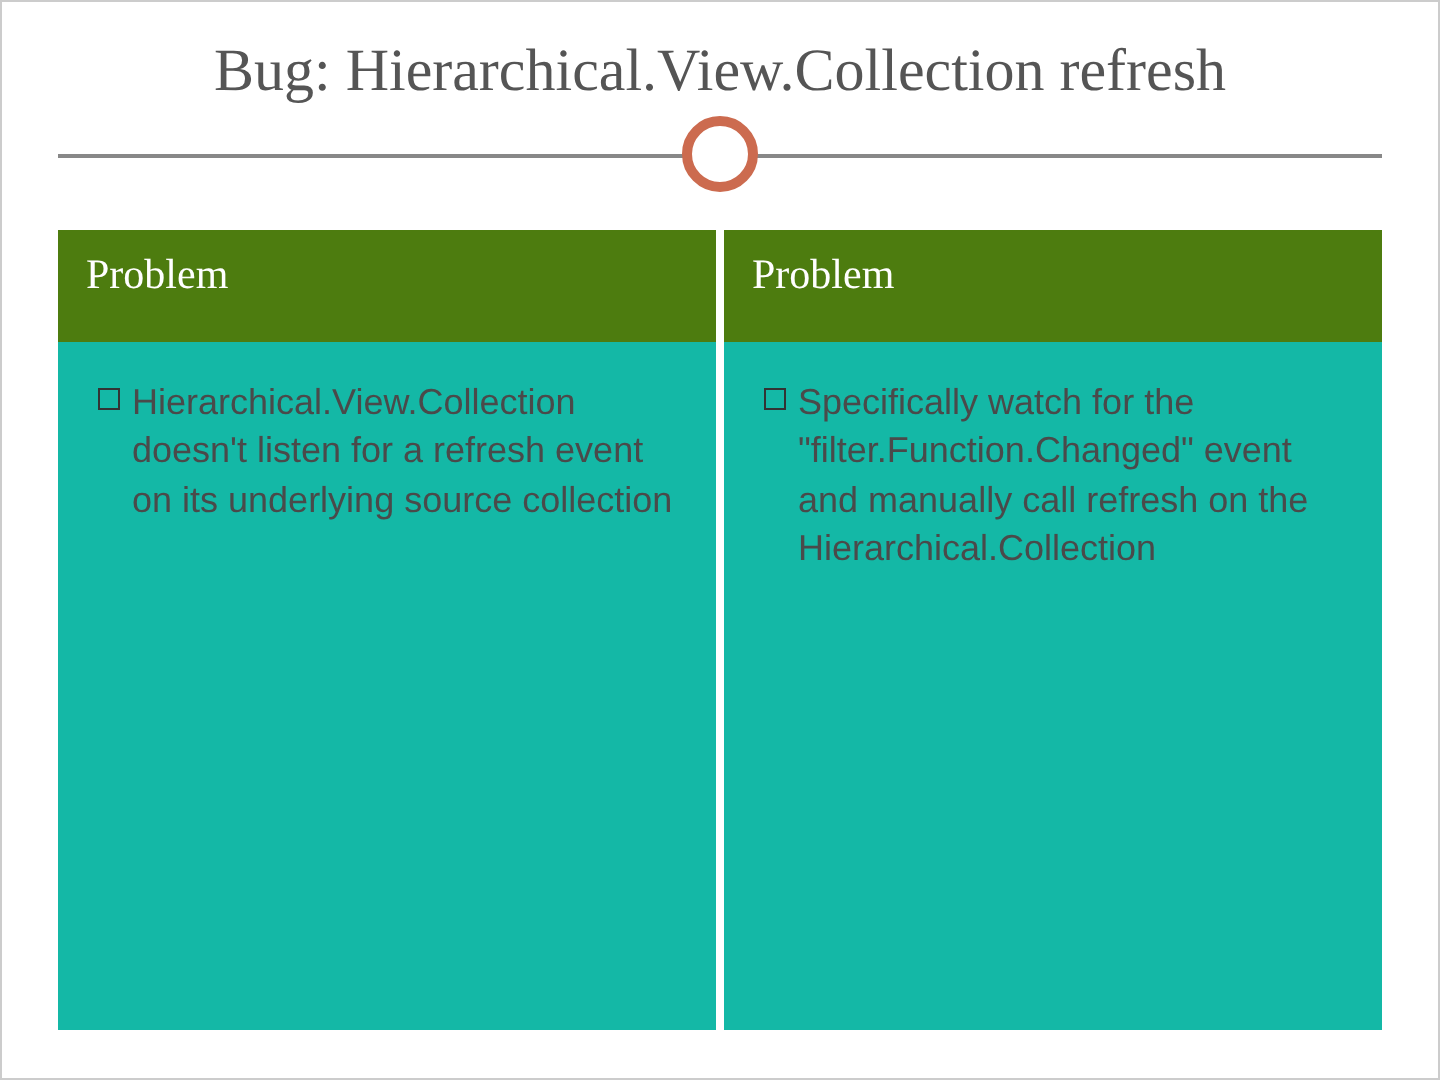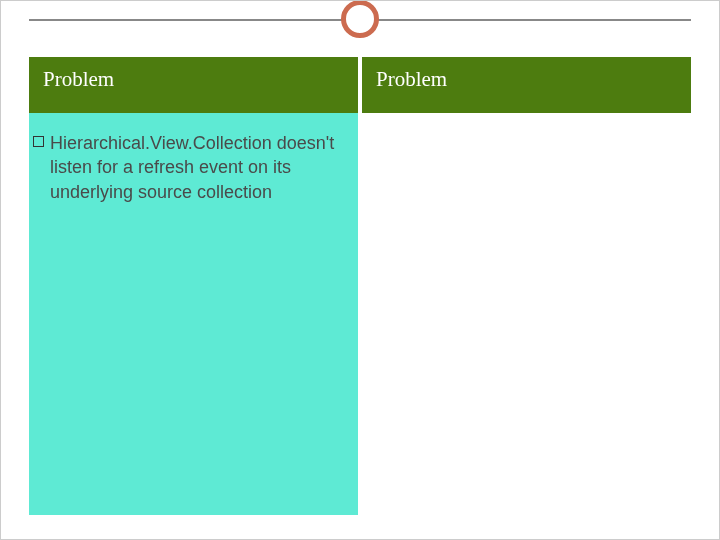--- a/index.html
+++ b/index.html
@@ -59,23 +59,23 @@
 }
 .col-header {
   background: #4d7c0f;
   color: #fff;
   font-family: Georgia, 'Times New Roman', serif;
   font-size: 21px;
   padding: 10px 14px 18px 14px;
   height: 56px;
 }
 .col-body {
-  background: #5eead4;
+  background: #14b8a6;
   flex: 1;
-  padding: 18px 4px;
+  padding: 18px 20px;
 }
 .bullet-item {
   display: flex;
   align-items: flex-start;
   color: #4a4a4a;
   font-size: 18px;
   line-height: 1.35;
 }
 .bullet {
   display: inline-block;
@@ -85,34 +85,41 @@
   margin-right: 6px;
   margin-top: 5px;
   flex-shrink: 0;
 }
 .bullet-text { flex: 1; }
 </style>
 </head>
 <body>
 
 <div class="slide">
+  <h1 class="title">Bug: Hierarchical.View.Collection refresh</h1>
 
   <div class="divider-wrap">
     <hr class="hr-line">
     <div class="circle"></div>
   </div>
 
   <div class="columns">
     <div class="col">
       <div class="col-header">Problem</div>
       <div class="col-body">
         <div class="bullet-item">
           <span class="bullet"></span>
           <span class="bullet-text">Hierarchical.View.Collection doesn't listen for a refresh event on its underlying source collection</span>
         </div>
       </div>
     </div>
 
     <div class="col">
       <div class="col-header">Problem</div>
+      <div class="col-body">
+        <div class="bullet-item">
+          <span class="bullet"></span>
+          <span class="bullet-text">Specifically watch for the "filter.Function.Changed" event and manually call refresh on the Hierarchical.Collection</span>
+        </div>
+      </div>
     </div>
   </div>
 </div>
 
 </body></html>

